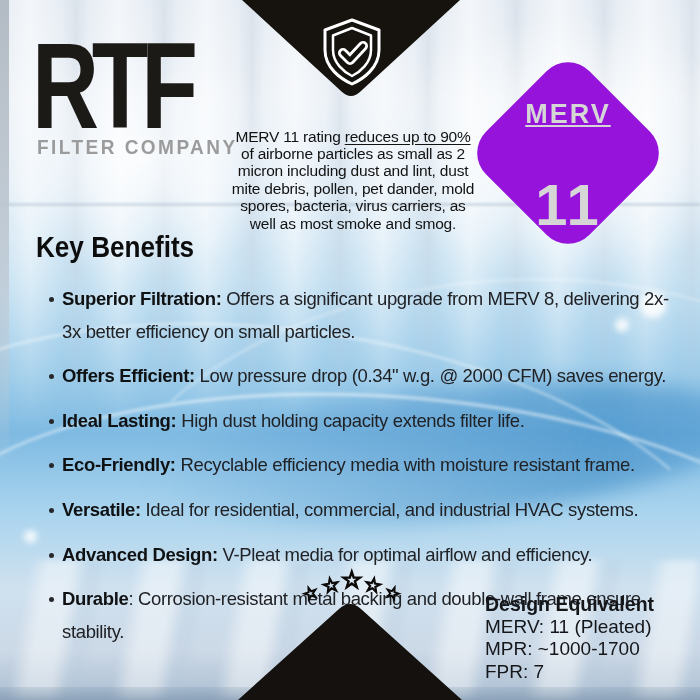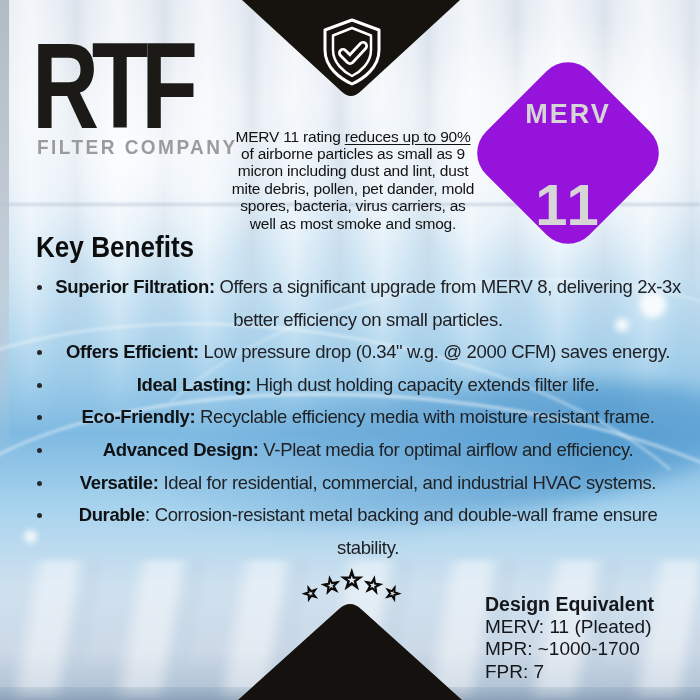--- a/index.html
+++ b/index.html
@@ -59,29 +59,29 @@
   
   .merv-desc { position:absolute; left:229px; top:112px; width:248px; text-align:center;
     font-size:15.5px; line-height:17.4px; letter-spacing:-0.2px; color:#121212; font-weight:500; }
   .merv-desc u { text-underline-offset:2px;text-decoration:underline; }
 
   
   .diamond { position:absolute; left:495px; top:80px; width:146px; height:146px;
     background:#9613dc; border-radius:30px; transform:rotate(45deg); }
   .diamond-content { position:absolute; left:468px; top:101px; width:200px; text-align:center;
     color:#d6d6d6; }
-  .diamond-label { font-size:27px; font-weight:bold; letter-spacing:2px; line-height:1; }
+  .diamond-label { font-size:27px; font-weight:bold; letter-spacing:2px; line-height:1;text-decoration:underline; }
   .diamond-value { font-size:58px; font-weight:bold; line-height:1.02; letter-spacing:2px;margin-top:47px; }
 
   
   .benefits-title { position:absolute; left:36px; top:231px; margin:0; font-size:29px;
     font-weight:bold; color:#0d0d0d; transform:scaleX(.9); transform-origin:left top; }
   .benefits { position:absolute; left:36px; top:271px; width:650px; margin:0; padding:0;
     list-style:none; font-size:18.5px; line-height:32.6px; letter-spacing:-0.35px; color:#202226; }
-  .benefits li { position:relative; padding-left:14px; margin:0;text-align:center; }
+  .benefits li { position:relative; padding-left:14px; margin:12px; }
   .benefits li .dot { position:absolute; left:1px; top:14px; width:5px; height:5px;
     background:#26282b; border-radius:50%; }
   .benefits b { color:#0f1113; }
 
   
   .star { position:absolute; color:#0d0b09; font-weight:bold; -webkit-text-stroke:0.8px #0d0b09; }
   .s1 { left:303px; top:583px; font-size:17px; transform:rotate(-20deg); }
   .s2 { left:322px; top:573px; font-size:20px; transform:rotate(-10deg); }
   .s3 { left:341px; top:566px; font-size:24px; }
   .s4 { left:364px; top:573px; font-size:20px; transform:rotate(10deg); }
@@ -116,36 +116,36 @@
   <svg class="top-banner" width="218" height="106" viewBox="0 0 218 106">
     <path d="M0 0 H218 L119 91 Q109 101 99 91 Z" fill="#16130f"></path>
   </svg>
   <svg class="shield" width="66" height="72" viewBox="0 0 66 72">
     <path d="M33 4 L60 14 V34 C60 52 44 63 33 68 C22 63 6 52 6 34 V14 Z" fill="none" stroke="#ffffff" stroke-width="3" stroke-linejoin="round"></path>
     <path d="M33 12 L52 19.5 V34 C52 47 41 56 33 60 C25 56 14 47 14 34 V19.5 Z" fill="none" stroke="#ffffff" stroke-width="2.5" stroke-linejoin="round"></path>
     <path d="M24 37 L31 44 L44 30" fill="none" stroke="#ffffff" stroke-width="10" stroke-linecap="round" stroke-linejoin="round"></path>
     <path d="M24 37 L31 44 L44 30" fill="none" stroke="#16130f" stroke-width="4.5" stroke-linecap="round" stroke-linejoin="round"></path>
   </svg>
 
-  <p class="merv-desc"><span>MERV 11 rating </span><u>reduces up to 90%</u><span> of airborne particles as small as 9 micron including dust and lint, dust mite debris, pollen, pet dander, mold spores, bacteria, virus carriers, as well as most smoke and smog.</span></p>
+  <p class="merv-desc"><span>MERV 11 rating </span><u>reduces up to 90%</u><span> of airborne particles as small as 2 micron including dust and lint, dust mite debris, pollen, pet dander, mold spores, bacteria, virus carriers, as well as most smoke and smog.</span></p>
 
   <div class="diamond"></div>
   <div class="diamond-content">
     <div class="diamond-label">MERV</div>
     <div class="diamond-value">11</div>
   </div>
 
   <h1 class="benefits-title">Key Benefits</h1>
   <ul class="benefits">
     <li><span class="dot"></span><b>Superior Filtration:</b><span> Offers a significant upgrade from MERV 8, delivering 2x-3x better efficiency on small particles.</span></li>
     <li><span class="dot"></span><b>Offers Efficient:</b><span> Low pressure drop (0.34" w.g. @ 2000 CFM) saves energy.</span></li>
     <li><span class="dot"></span><b>Ideal Lasting:</b><span> High dust holding capacity extends filter life.</span></li>
     <li><span class="dot"></span><b>Eco-Friendly:</b><span> Recyclable efficiency media with moisture resistant frame.</span></li>
+    <li><span class="dot"></span><b>Versatile:</b><span> Ideal for residential, commercial, and industrial HVAC systems.</span></li>
     <li><span class="dot"></span><b>Advanced Design:</b><span> V-Pleat media for optimal airflow and efficiency.</span></li>
-    <li><span class="dot"></span><b>Versatile:</b><span> Ideal for residential, commercial, and industrial HVAC systems.</span></li>
     <li><span class="dot"></span><b>Durable</b><span>: Corrosion-resistant metal backing and double-wall frame ensure stability.</span></li>
   </ul>
 
   <span class="star s1">☆</span>
   <span class="star s2">☆</span>
   <span class="star s3">☆</span>
   <span class="star s4">☆</span>
   <span class="star s5">☆</span>
 
   <svg class="bottom-triangle" width="224" height="102" viewBox="0 0 224 102">

